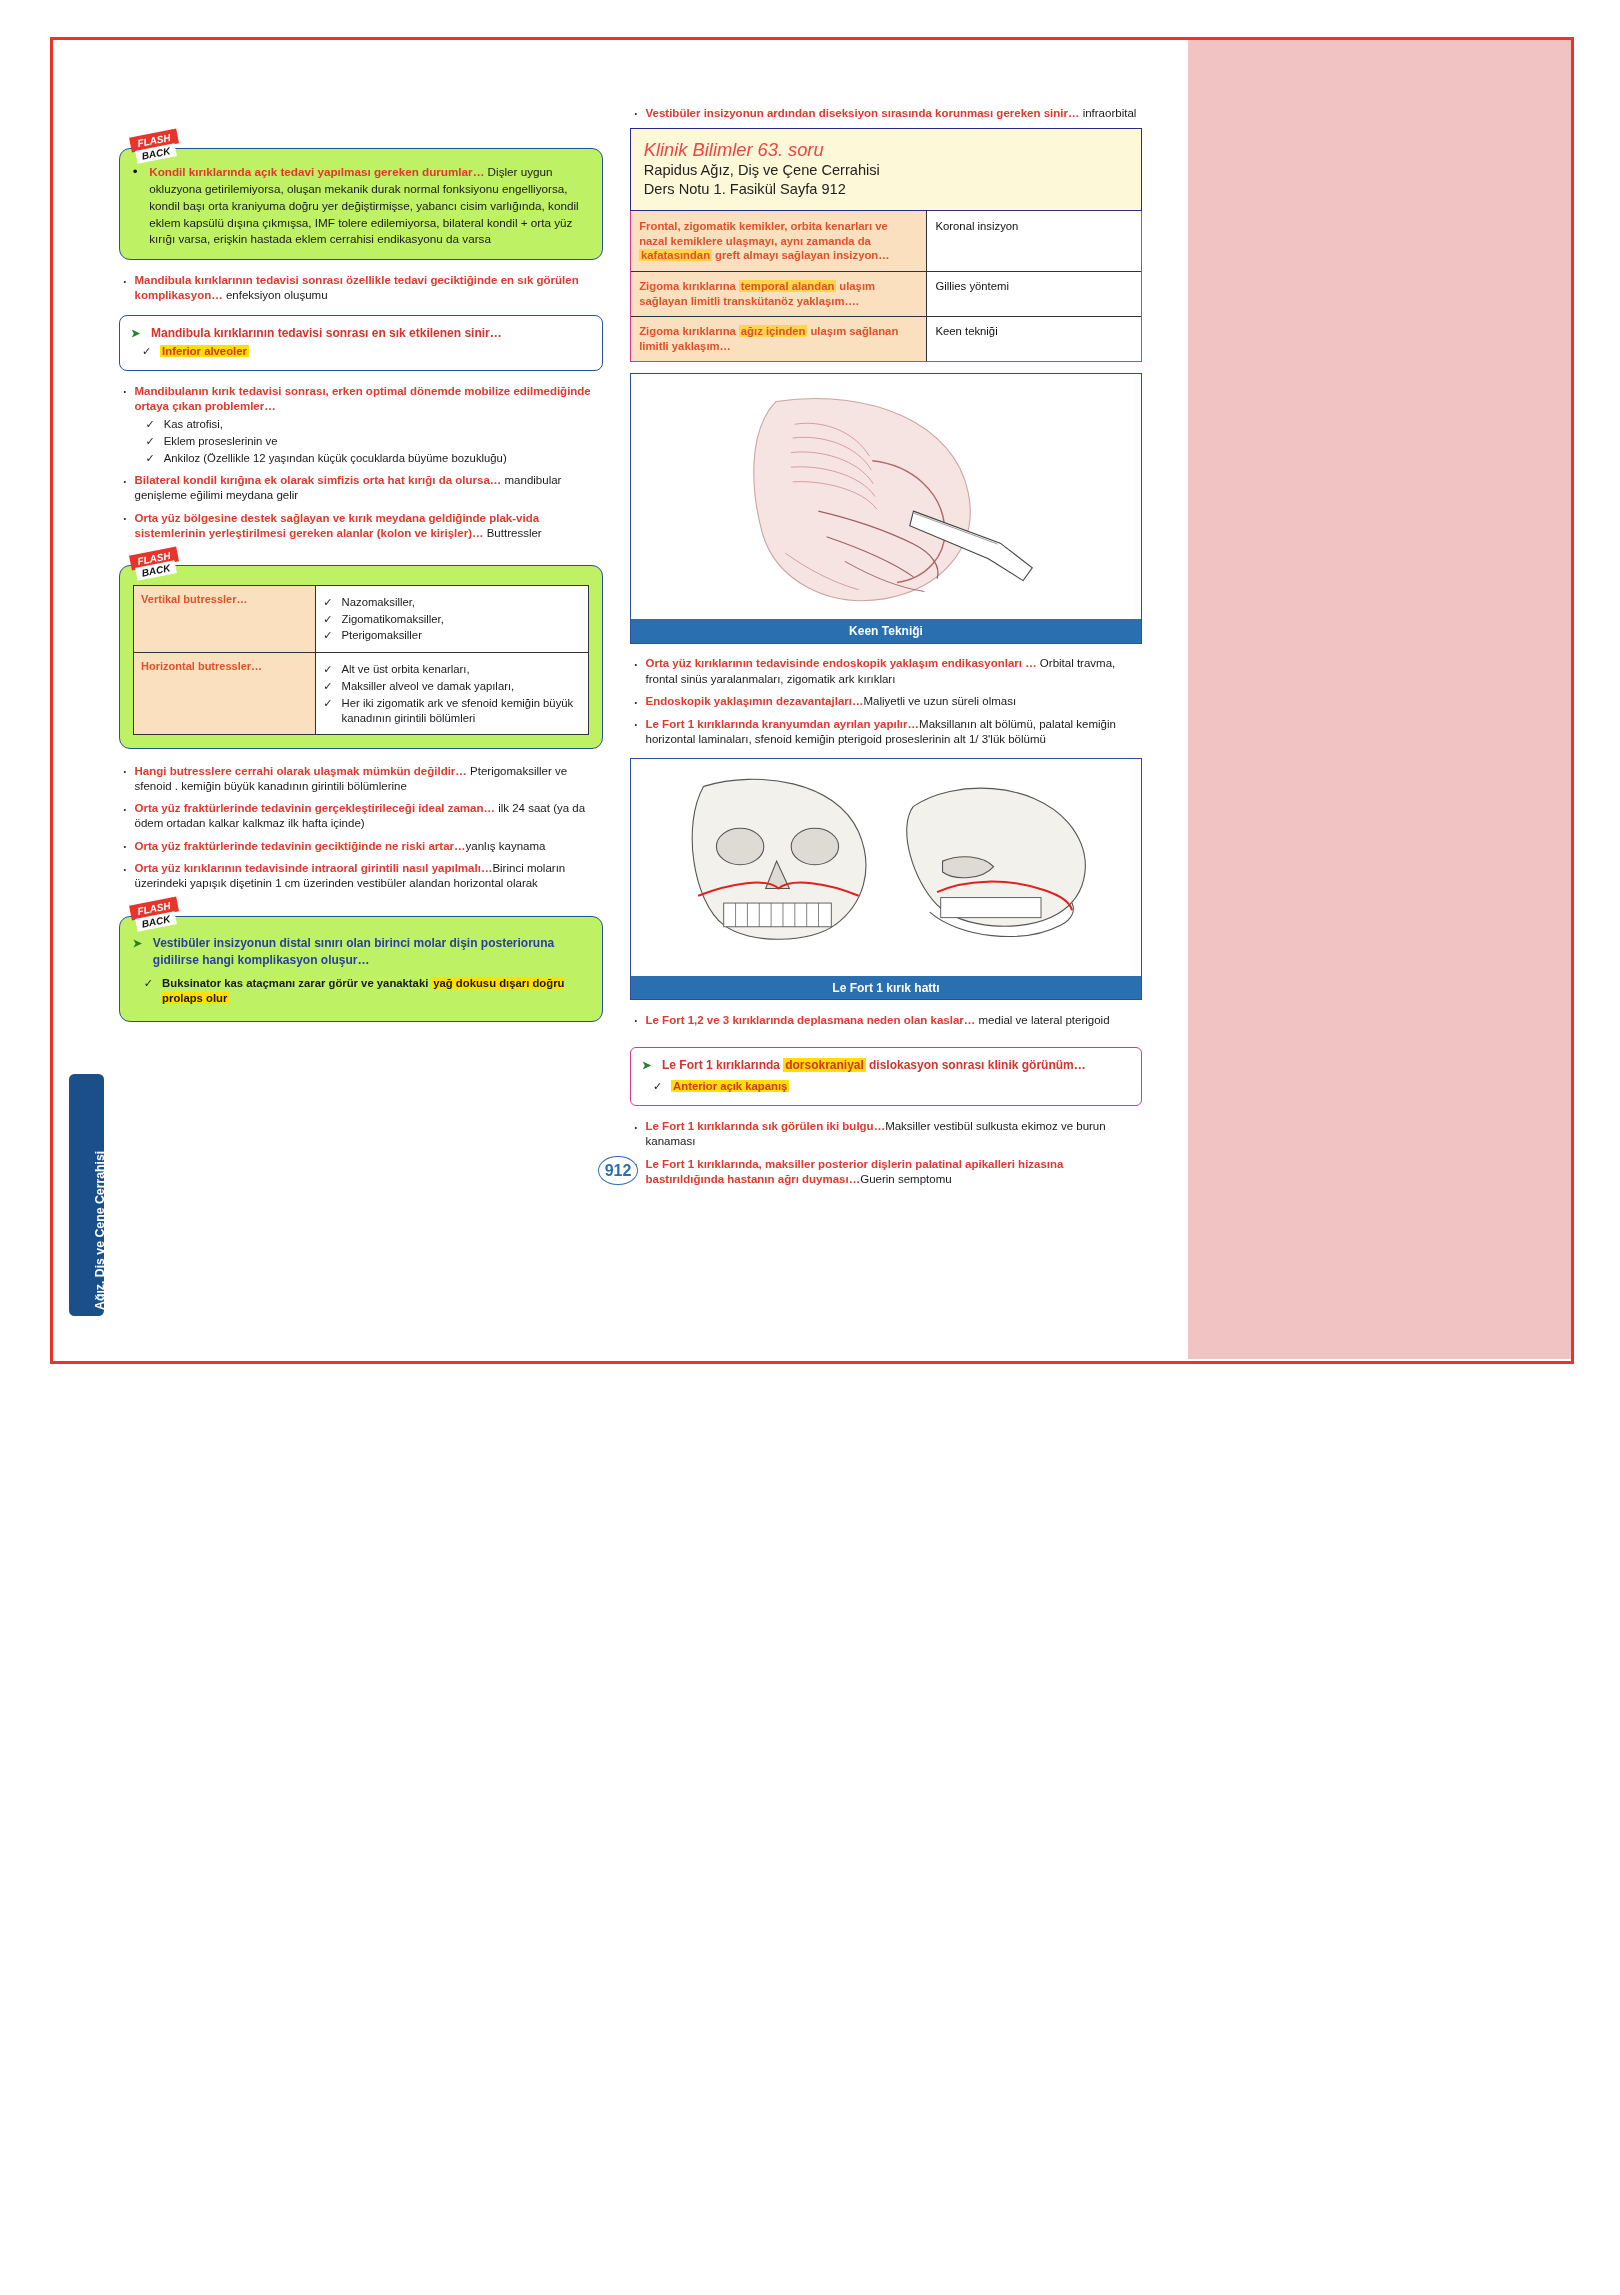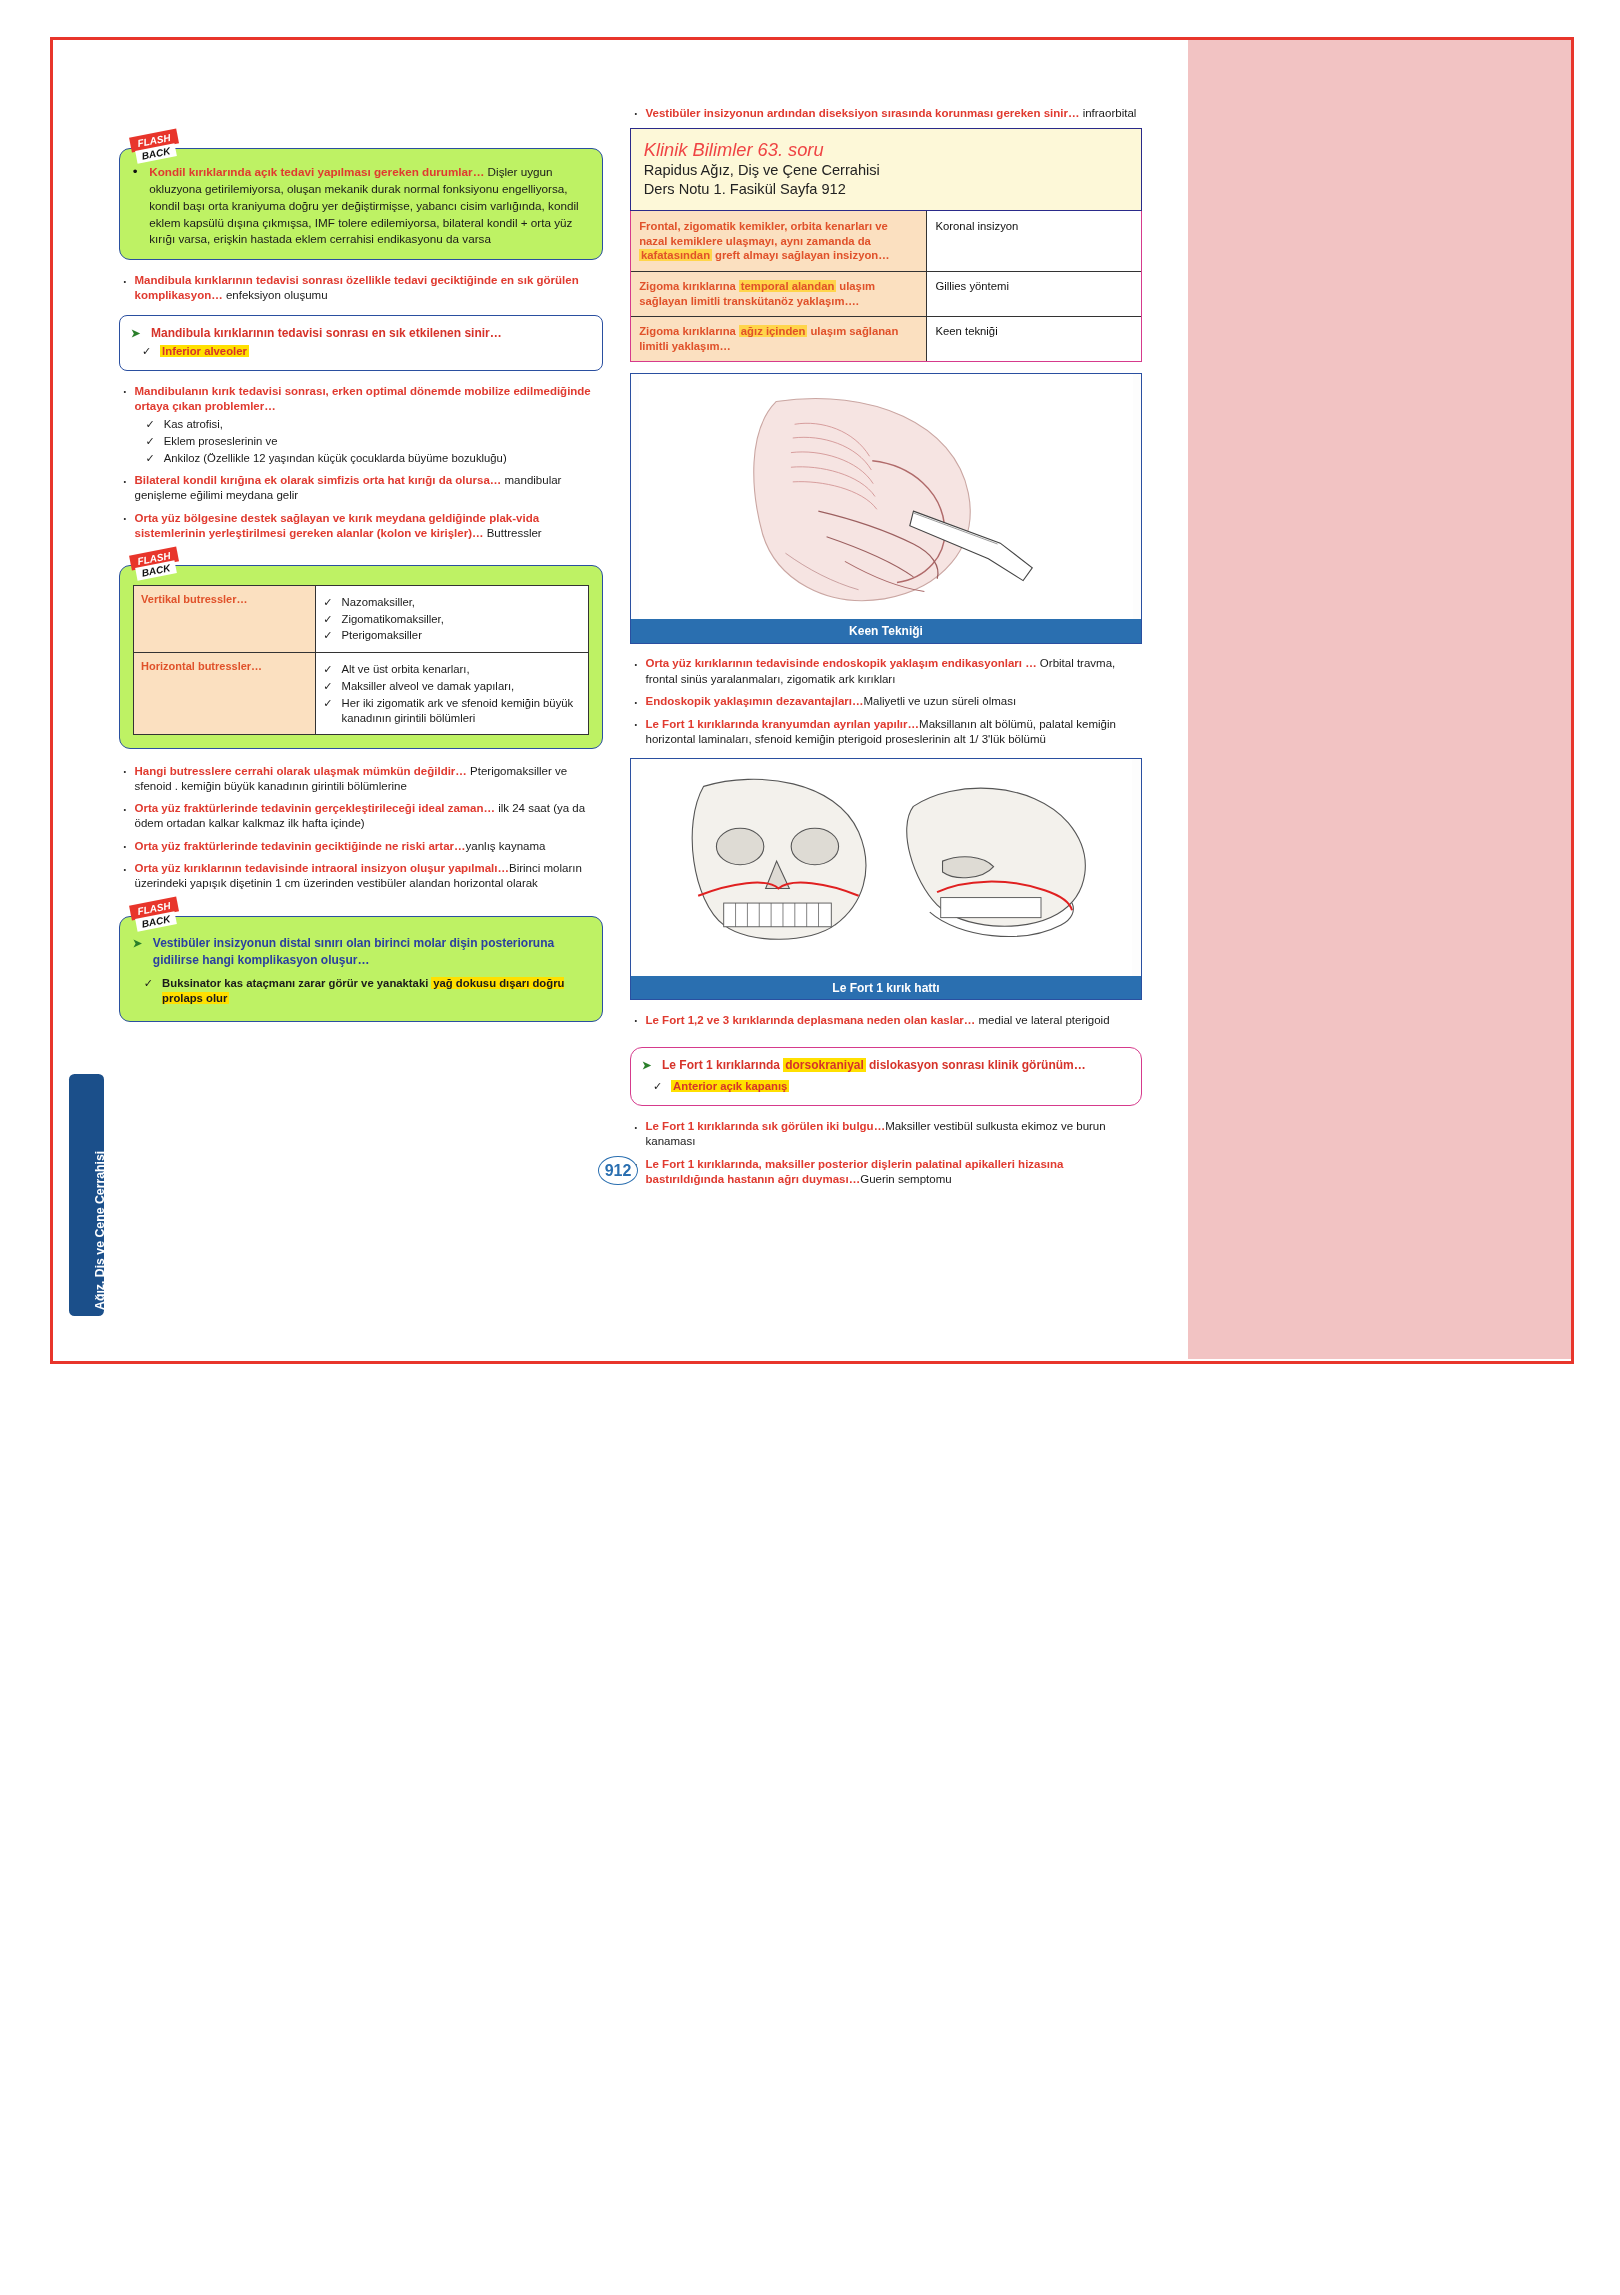--- a/index.html
+++ b/index.html
@@ -62,21 +62,21 @@
 
   
   .figbox{border:1.8px solid #2a4fa0;margin-top:11px;background:#fff;}
   .figimg{height:245px;background:#fdfdfd;position:relative;overflow:hidden;}
   .figcap{background:#2a6fb0;color:#fff;text-align:center;font-size:12px;font-weight:bold;padding:4.6px 0;}
   .figimg2{height:217px;background:#fdfdfd;position:relative;overflow:hidden;}
 
   
   .pgno{position:absolute;left:598px;top:1156px;width:38px;height:27.4px;border:1.8px solid #2a6fb0;border-radius:50%;color:#2a6fb0;font-size:16px;font-weight:bold;text-align:center;line-height:27.4px;background:#fff;}
 
-  .vestbox{border:1.8px solid #d63a8c;border-radius:12px;padding:9.1px 11px;margin-top:19px;}
+  .vestbox{border:1.8px solid #d63a8c;border-radius:6px;padding:9.1px 11px;margin-top:19px;}
 </style>
 </head>
 <body>
 
 <div class="page">
   <div class="redframe"></div>
   <div class="whitepanel"></div>
   <div class="pinkpanel"></div>
 
   <div class="sidetab">
@@ -157,21 +157,21 @@
           </tr>
         </tbody>
           </table>
       </div>
     </div>
 
     <ul class="b" style="margin-top:14.6px;">
       <li class="bullet"><span class="redb">Hangi butresslere cerrahi olarak ulaşmak mümkün değildir…</span><span class="blkt"> Pterigomaksiller ve sfenoid . kemiğin büyük kanadının girintili bölümlerine</span></li>
       <li class="bullet"><span class="redb">Orta yüz fraktürlerinde tedavinin gerçekleştirileceği ideal zaman…</span><span class="blkt"> ilk 24 saat (ya da ödem ortadan kalkar kalkmaz ilk hafta içinde)</span></li>
       <li class="bullet"><span class="redb">Orta yüz fraktürlerinde tedavinin geciktiğinde ne riski artar…</span><span class="blkt">yanlış kaynama</span></li>
-      <li class="bullet"><span class="redb">Orta yüz kırıklarının tedavisinde intraoral insizyon oluşur yapılmalı…</span><span class="blkt">Birinci moların üzerindeki yapışık dişetinin 1 cm üzerinden vestibüler alandan horizontal olarak</span></li>
+      <li class="bullet"><span class="redb">Orta yüz kırıklarının tedavisinde intraoral girintili nasıl yapılmalı…</span><span class="blkt">Birinci moların üzerindeki yapışık dişetinin 1 cm üzerinden vestibüler alandan horizontal olarak</span></li>
     </ul>
 
     <div class="flashwrap" style="margin-top:24px;">
       <div class="flashtag">
         <div class="tag1">FLASH</div>
         <div class="tag2">BACK</div>
       </div>
       <div class="flashbox" style="padding:18.3px 12.8px 12.8px 12.8px;">
         <div class="arrowitem" style="color:#2a3fa0;">Vestibüler insizyonun distal sınırı olan birinci molar dişin posterioruna gidilirse hangi komplikasyon oluşur…</div>
         <ul class="chk" style="margin-top:7.3px;">

